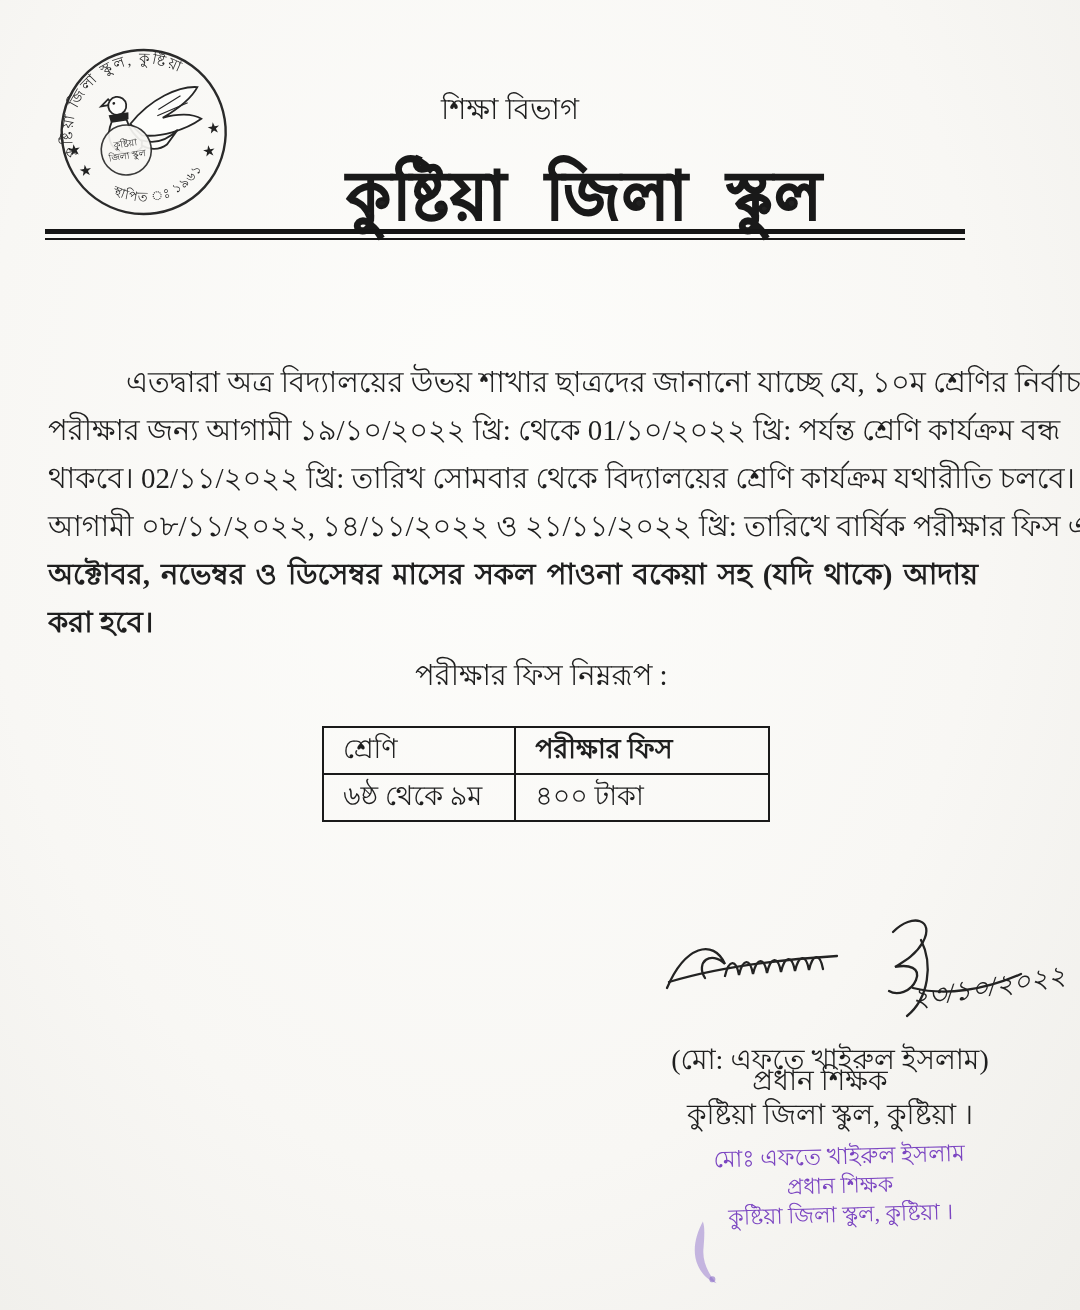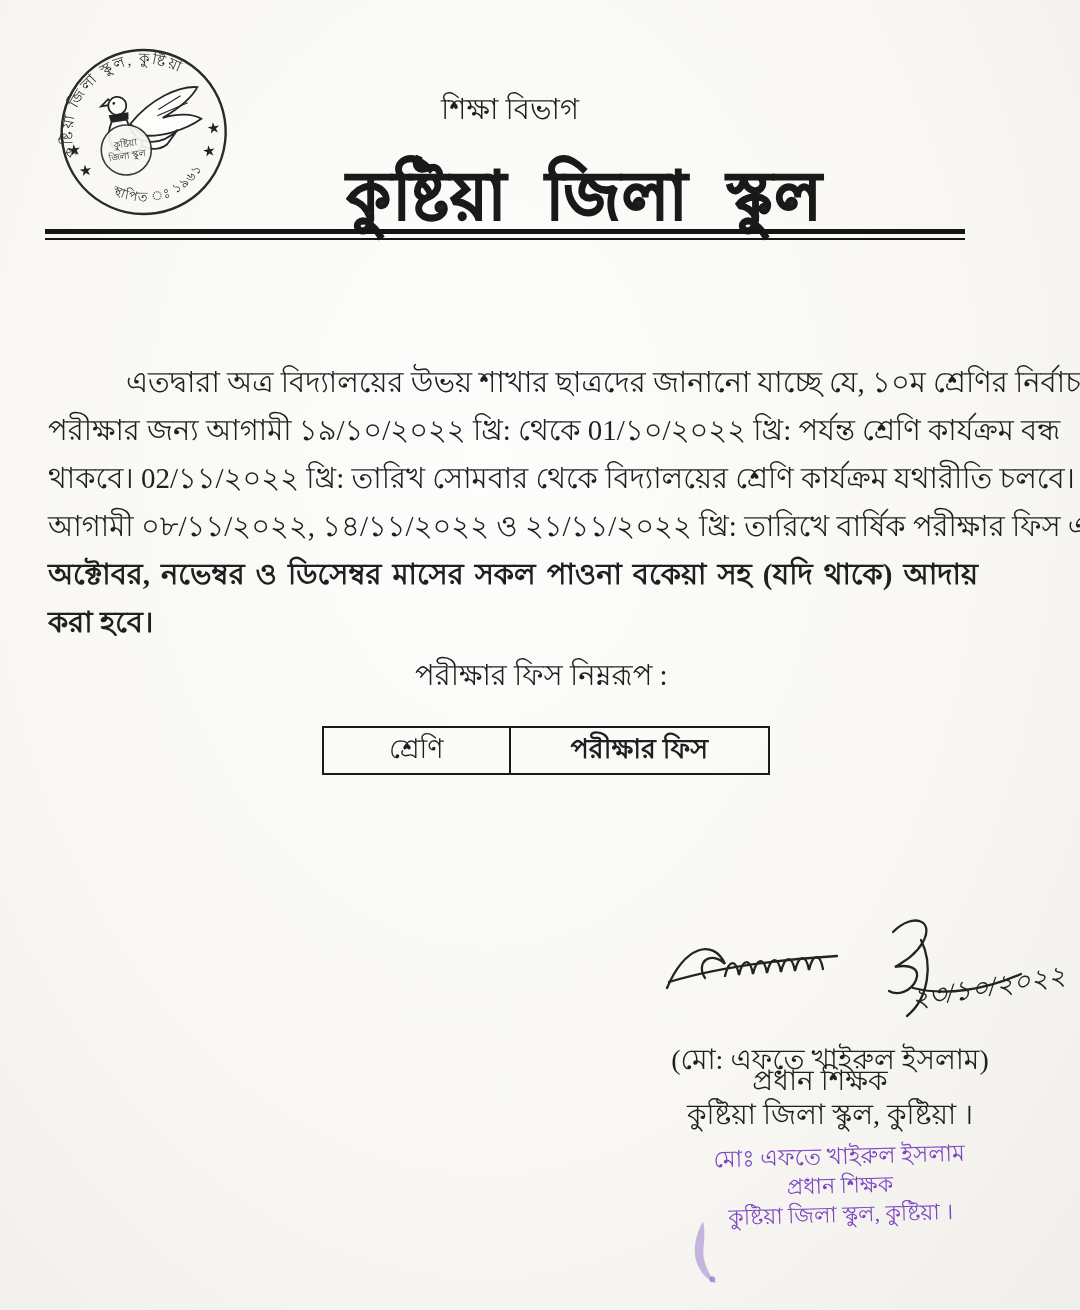--- a/index.html
+++ b/index.html
@@ -49,22 +49,22 @@
 
   
   .fees-title{top:652px;left:415px;font-size:29px;}
   table.fees{
     top:726px;left:322px;width:448px;
     border-collapse:collapse;position:absolute;
     font-size:27px;
   }
   table.fees td,table.fees th{
     border:2px solid #1a1a1a;height:37px;
-    text-align:center;vertical-align:middle;
-    font-weight:normal;padding:0 1px;
+    text-align:left;vertical-align:middle;
+    font-weight:normal;padding:0 19px;
   }
   table.fees .col-class{width:186px;}
   table.fees .col-fee{width:260px;font-weight:bold;}
 
   
   .sig-svg{left:645px;top:912px;}
   .sig-name{top:1038px;left:630px;width:400px;font-size:28px;}
   .sig-desig{top:1059px;left:620px;width:400px;font-size:28px;}
   .sig-school{top:1093px;left:630px;width:400px;font-size:28px;}
 
@@ -139,20 +139,24 @@
   </div>
 
   <div class="abs fees-title">পরীক্ষার ফিস নিম্নরূপ :</div>
 
   <table class="fees">
     <tbody>
         <tr>
       <th class="col-class">শ্রেণি</th>
       <th class="col-fee">পরীক্ষার ফিস</th>
     </tr>
+    <tr>
+      <td>৬ষ্ঠ থেকে ৯ম</td>
+      <td>৪০০ টাকা</td>
+    </tr>
   </tbody>
     </table>
 
   <div class="abs sig-svg">
     <svg width="420" height="120" viewBox="0 0 420 120">
       <g fill="none" stroke="#232323" stroke-width="2.3" stroke-linecap="round">
         <path d="M22,76 C40,34 68,26 80,52 C66,38 50,50 60,66"></path>
         <path d="M24,70 C70,56 130,48 192,44"></path>
         <path d="M80,64 c4,-17 11,-17 14,-1 c4,-17 11,-17 14,-1 c4,-17 11,-17 14,-1 c4,-17 11,-17 14,-1 c4,-17 11,-17 14,-1 c4,-17 11,-17 14,-1 c4,-17 11,-17 14,-1"></path>
         <path d="M248,20 C268,0 290,8 278,30 C270,44 258,50 250,55 C264,52 276,56 271,68 C266,80 252,84 244,79"></path>

